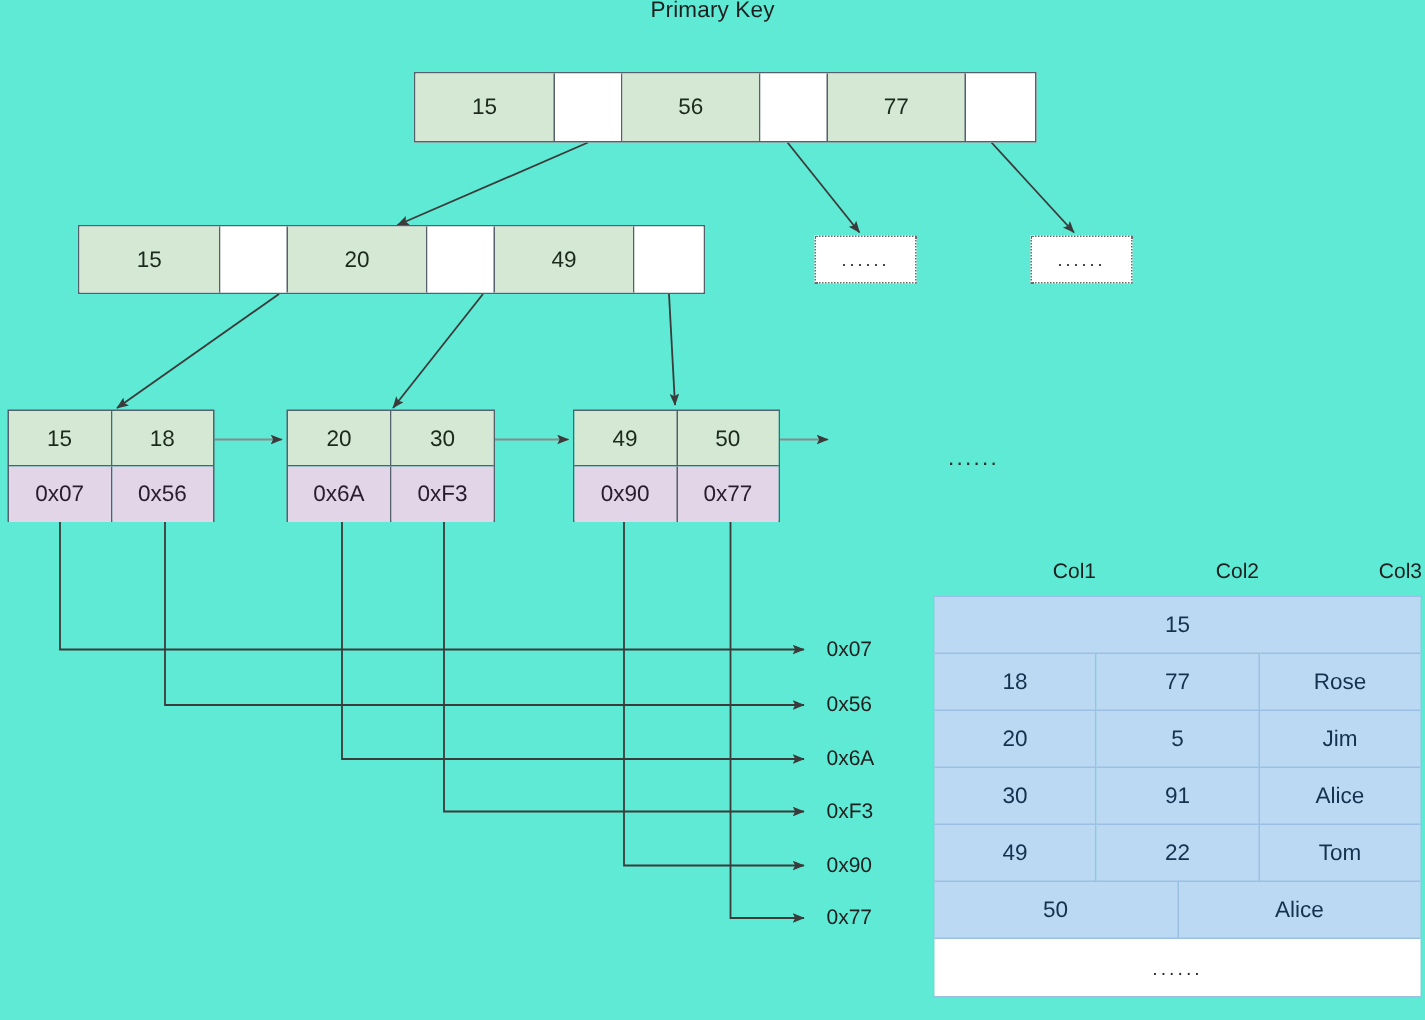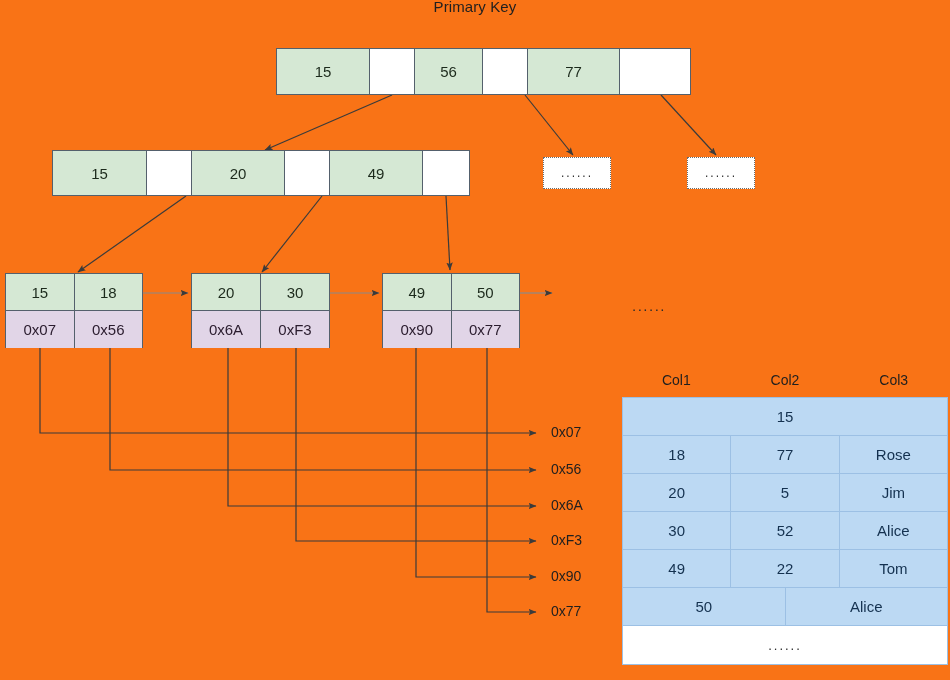--- a/index.html
+++ b/index.html
@@ -4,21 +4,21 @@
 <style>
   html, body {
     margin: 0;
     padding: 0;
     background: #f7f8f8;
   }
   #canvas {
     position: relative;
     width: 950px;
     height: 680px;
-    background: #f97316;
+    background: #5eead4;
     font-family: "Liberation Sans", sans-serif;
     overflow: hidden;
   }
   svg.edges {
     position: absolute;
     left: 0;
     top: 0;
     width: 950px;
     height: 680px;
     pointer-events: none;
@@ -115,21 +115,21 @@
   
   .tbl-headers {
     position: absolute;
     display: flex;
     width: 326px;
     left: 622px;
     top: 372px;
   }
   .tbl-headers div {
     flex: 1 1 0;
-    text-align: center;
+    text-align: right;
     font-size: 14px;
     color: #1f1f1f;
   }
   .tbl {
     position: absolute;
     left: 622px;
     top: 397px;
     width: 326px;
     box-sizing: border-box;
     border: 1px solid #9cc0e4;
@@ -196,21 +196,21 @@
       <path d="M416,347 L416,577 L536,577" marker-end="url(#ah)"></path>
       <path d="M487,347 L487,612 L536,612" marker-end="url(#ah)"></path>
     </g>
   </svg>
 
   <div class="title">Primary Key</div>
 
   <div class="node" style="left:276px; top:48px; width:415px; height:47px;">
     <div class="cell key" style="width:93px;">15</div>
     <div class="cell ptr" style="width:45px;"></div>
-    <div class="cell key" style="width:68px;">56</div>
+    <div class="cell key" style="width:92px;">56</div>
     <div class="cell ptr" style="width:45px;"></div>
     <div class="cell key" style="width:92px;">77</div>
     <div class="cell ptr" style="width:46px;"></div>
   </div>
 
   <div class="node" style="left:52px; top:150px; width:418px; height:46px;">
     <div class="cell key" style="width:94px;">15</div>
     <div class="cell ptr" style="width:45px;"></div>
     <div class="cell key" style="width:93px;">20</div>
     <div class="cell ptr" style="width:45px;"></div>
@@ -278,21 +278,21 @@
       <div class="tcell">77</div>
       <div class="tcell">Rose</div>
     </div>
     <div class="trow">
       <div class="tcell">20</div>
       <div class="tcell">5</div>
       <div class="tcell">Jim</div>
     </div>
     <div class="trow">
       <div class="tcell">30</div>
-      <div class="tcell">52</div>
+      <div class="tcell">91</div>
       <div class="tcell">Alice</div>
     </div>
     <div class="trow">
       <div class="tcell">49</div>
       <div class="tcell">22</div>
       <div class="tcell">Tom</div>
     </div>
     <div class="trow">
       <div class="tcell">50</div>
       <div class="tcell">Alice</div>

